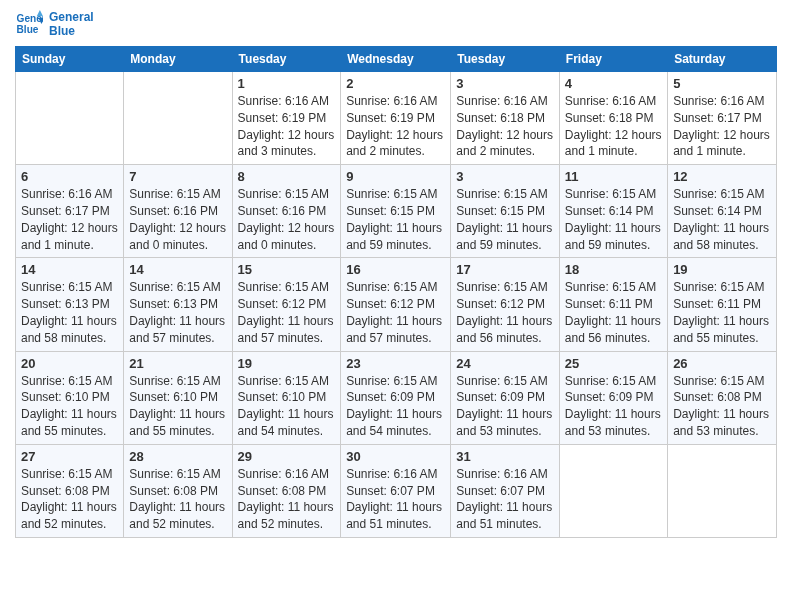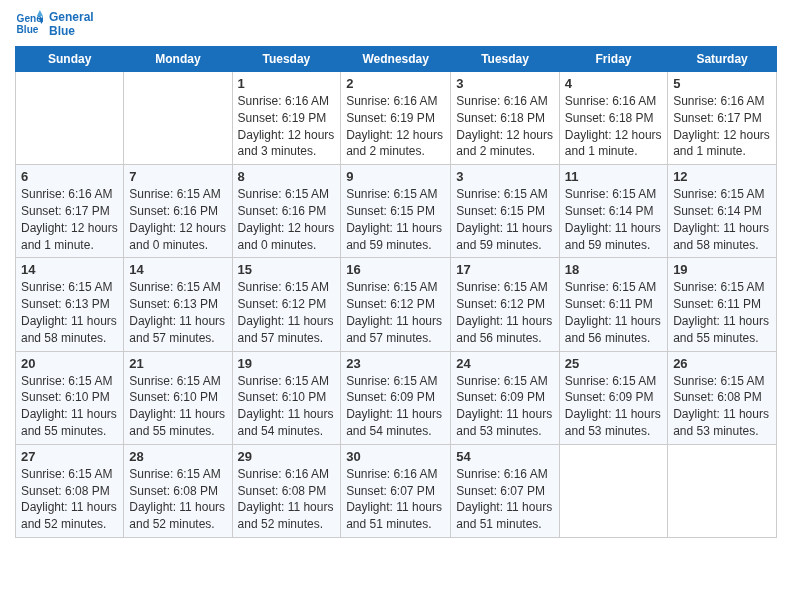--- a/index.html
+++ b/index.html
@@ -47,21 +47,21 @@
     .calendar {
       width: 100%;
       border-collapse: collapse;
       border: 1px solid #ccc;
     }
     .calendar th {
       background-color: #1a6fbc;
       color: #fff;
       font-size: 12px;
       font-weight: bold;
-      text-align: center;
+      text-align: left;
       padding: 5px 6px;
       border: 1px solid #1a6fbc;
     }
     .calendar td {
       vertical-align: top;
       border: 1px solid #ccc;
       padding: 4px 5px;
       width: 113px;
       min-height: 80px;
       background: #fff;
@@ -342,21 +342,21 @@
 and 52 minutes.</div>
           </td>
           <td>
             <span class="day-num">30</span>
             <div class="day-info" style="white-space: pre-line;">Sunrise: 6:16 AM
 Sunset: 6:07 PM
 Daylight: 11 hours
 and 51 minutes.</div>
           </td>
           <td>
-            <span class="day-num">54</span>
+            <span class="day-num">31</span>
             <div class="day-info" style="white-space: pre-line;">Sunrise: 6:16 AM
 Sunset: 6:07 PM
 Daylight: 11 hours
 and 51 minutes.</div>
           </td>
           <td class="empty" style="background: rgb(255, 255, 255);"></td>
           <td class="empty" style="background: rgb(255, 255, 255);"></td>
         </tr>
       </tbody>
   </table>

